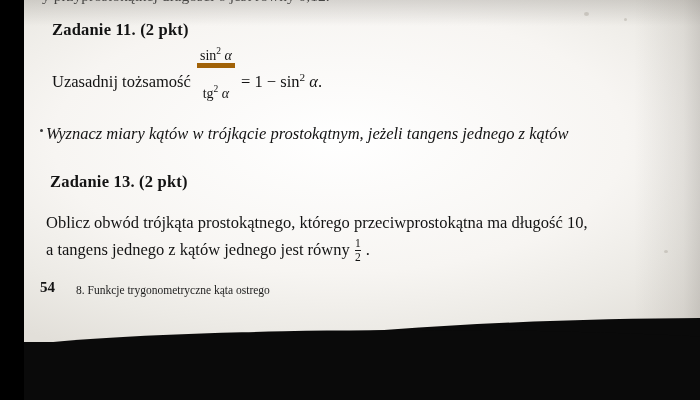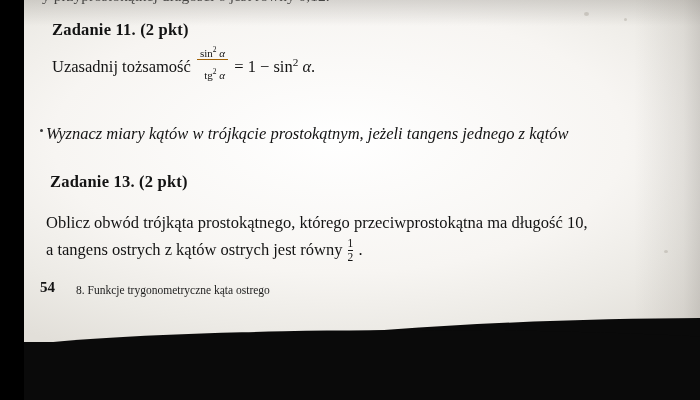--- a/index.html
+++ b/index.html
@@ -118,35 +118,35 @@
     font-weight: bold;
     font-size: 16.5px;
     letter-spacing: 0.2px;
   }
   .body {
     font-size: 16.5px;
   }
   .frac {
     display: inline-block;
     vertical-align: middle;
-    text-align: right;
-    font-size: 11px;
+    text-align: center;
+    font-size: 14px;
     line-height: 1.12;
     margin: 0 2px;
     position: relative;
     top: -1px;
   }
   .frac .num {
     display: block;
     padding: 0 3px;
   }
   .frac .den {
     display: block;
-    border-top: 1px solid #a16207;
-    padding: 8px 3px;
+    border-top: 5px solid #a16207;
+    padding: 16px 3px;
   }
   .frac-small {
     display: inline-block;
     vertical-align: middle;
     text-align: center;
     font-size: 11.5px;
     line-height: 1.1;
     position: relative;
     top: -1px;
     margin: 0 1px;
@@ -211,21 +211,21 @@
         <span class="den">tg<span class="sup">2</span> <span class="italic">α</span></span>
       </span>
       <span>= 1 − sin<span class="sup">2</span> <span class="italic">α</span>.</span>
     </div>
 
     <div class="line body" style="left:22px; top:124px;font-style:italic;">Wyznacz miary kątów w trójkącie prostokątnym, jeżeli tangens jednego z kątów</div>
 
     <div class="line heading" style="left:26px; top:172px;">Zadanie 13. (2 pkt)</div>
     <div class="line body" style="left:22px; top:213px;">Oblicz obwód trójkąta prostokątnego, którego przeciwprostokątna ma długość 10,</div>
     <div class="line body" style="left:22px; top:238px;">
-      <span>a tangens ostrych z kątów ostrych jest równy</span>
+      <span>a tangens jednego z kątów jednego jest równy</span>
       <span class="frac-small">
         <span class="num">1</span>
         <span class="den">2</span>
       </span>
       <span>.</span>
     </div>
 
     <div class="line pagenum" style="left:16px; top:279px;">54</div>
     <div class="line footer" style="left:52px; top:284px;">8. Funkcje trygonometryczne kąta ostrego</div>
 

